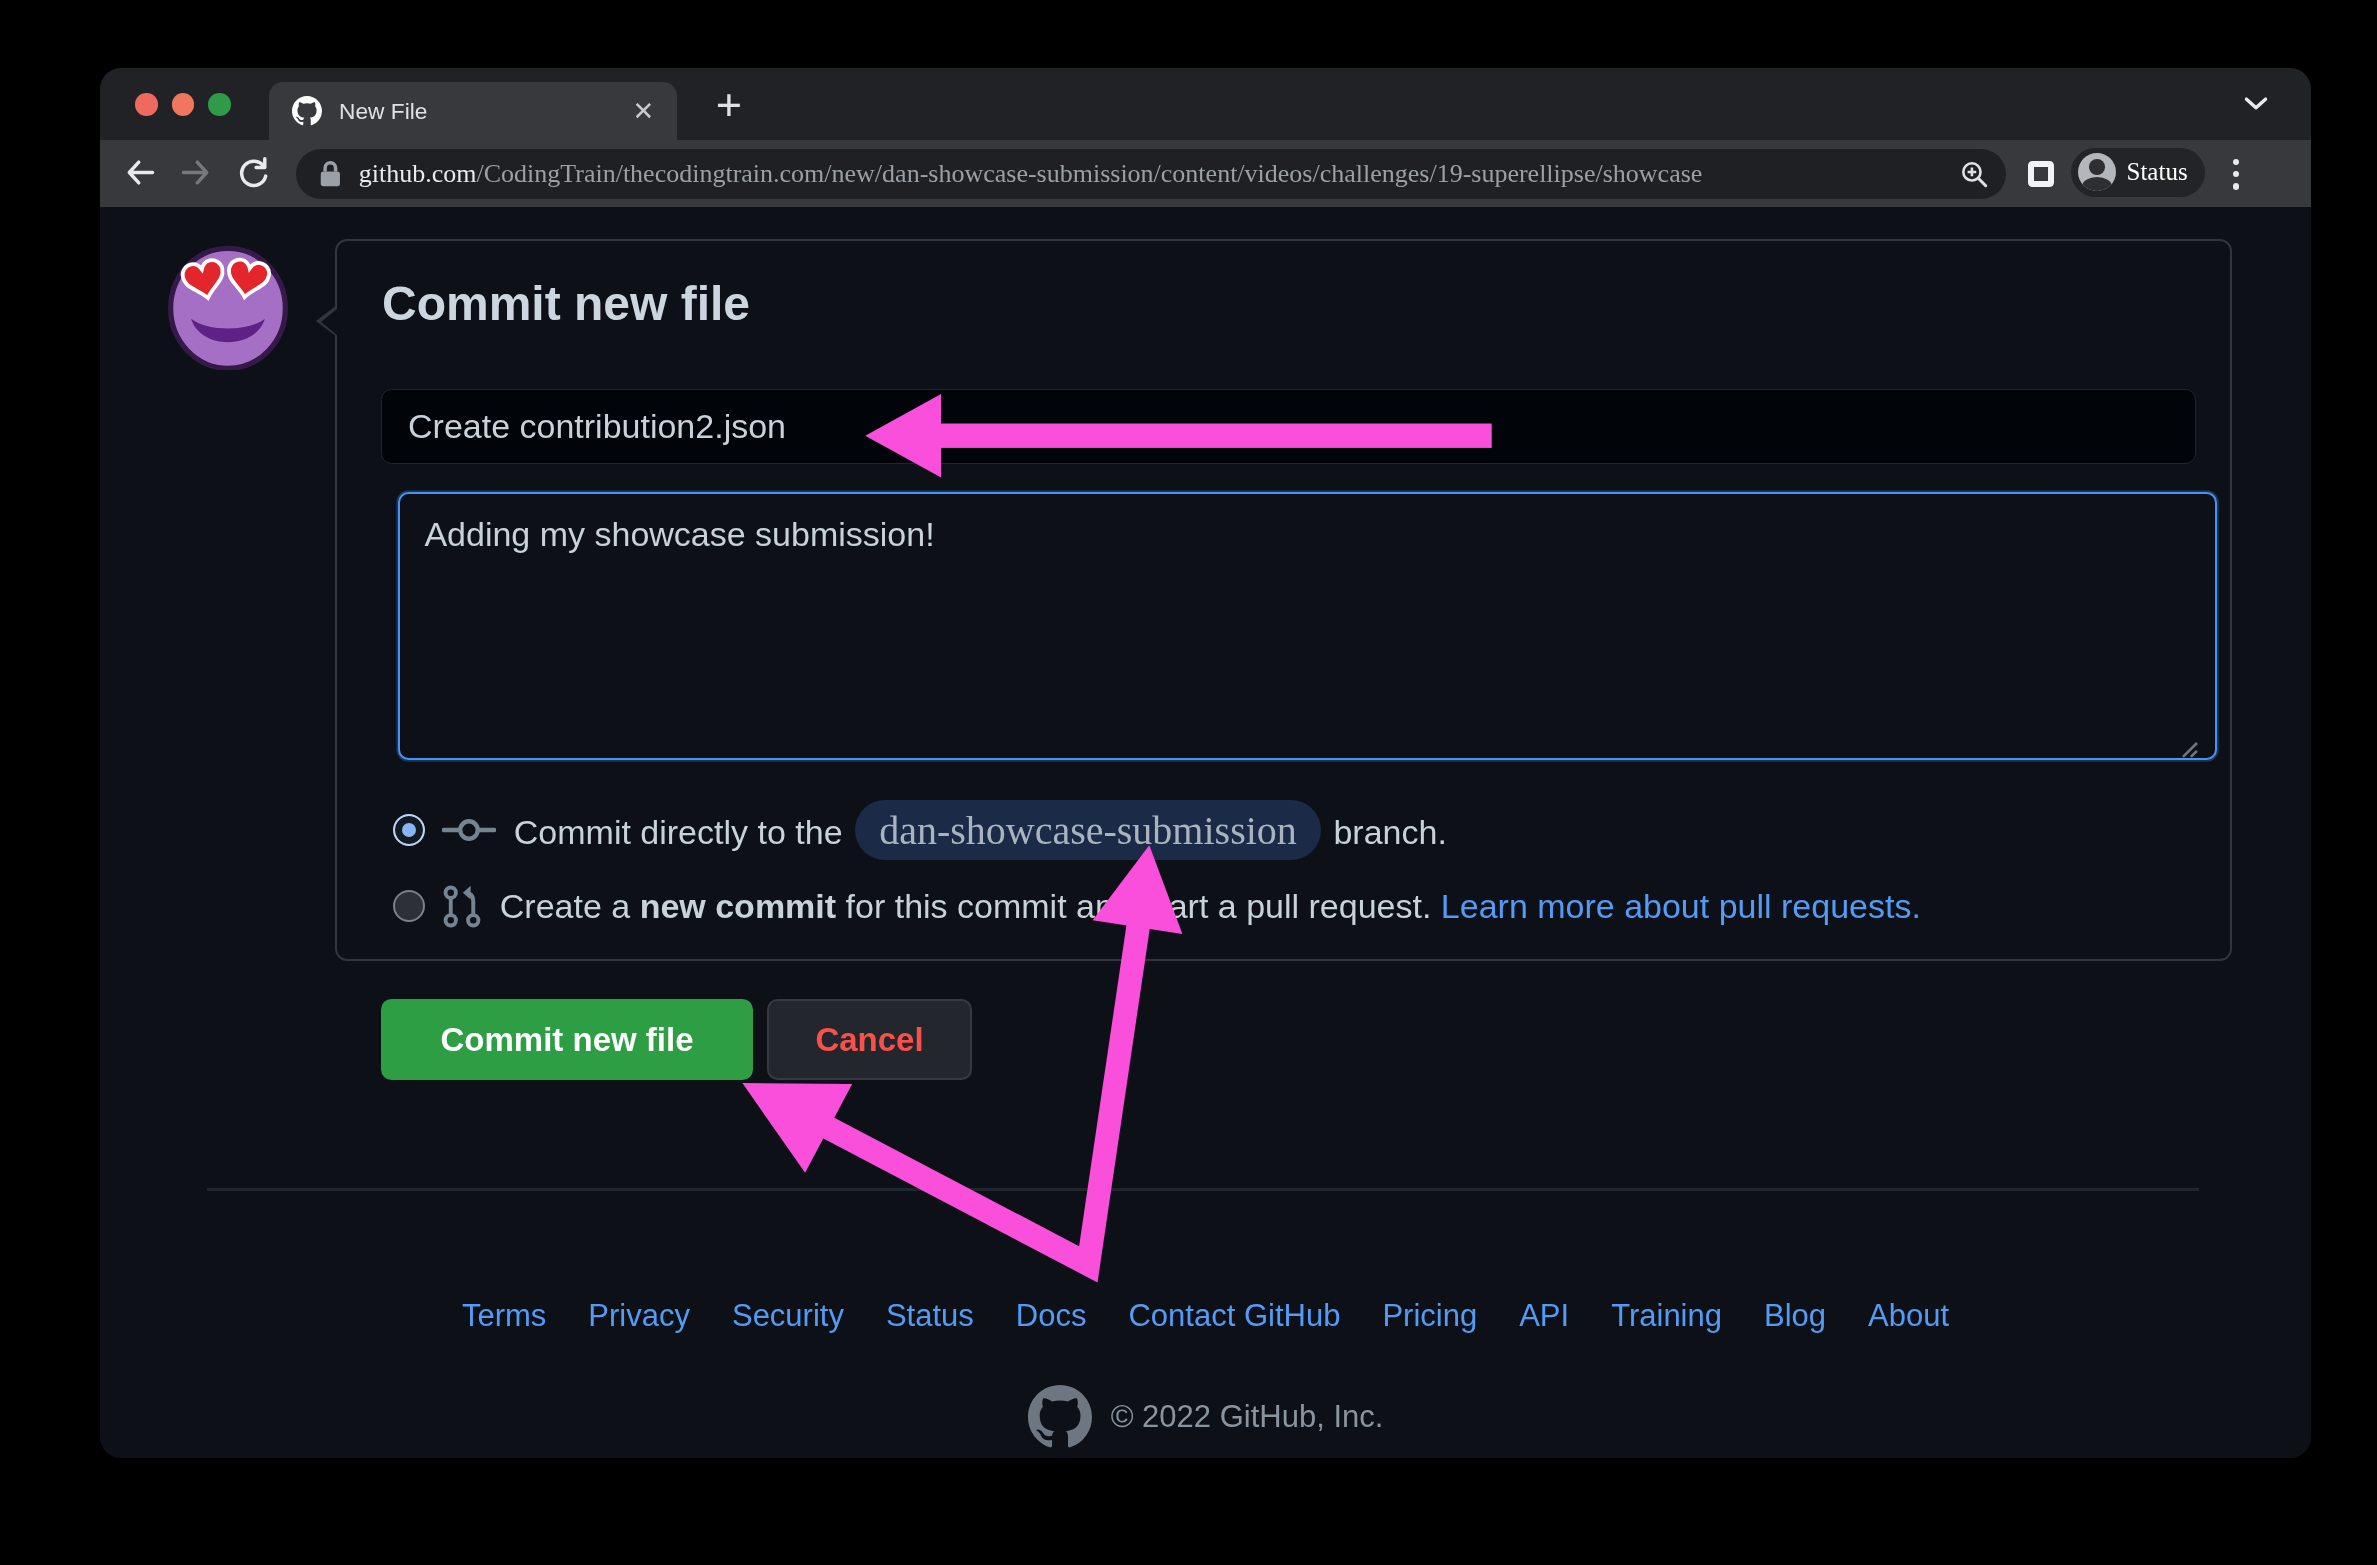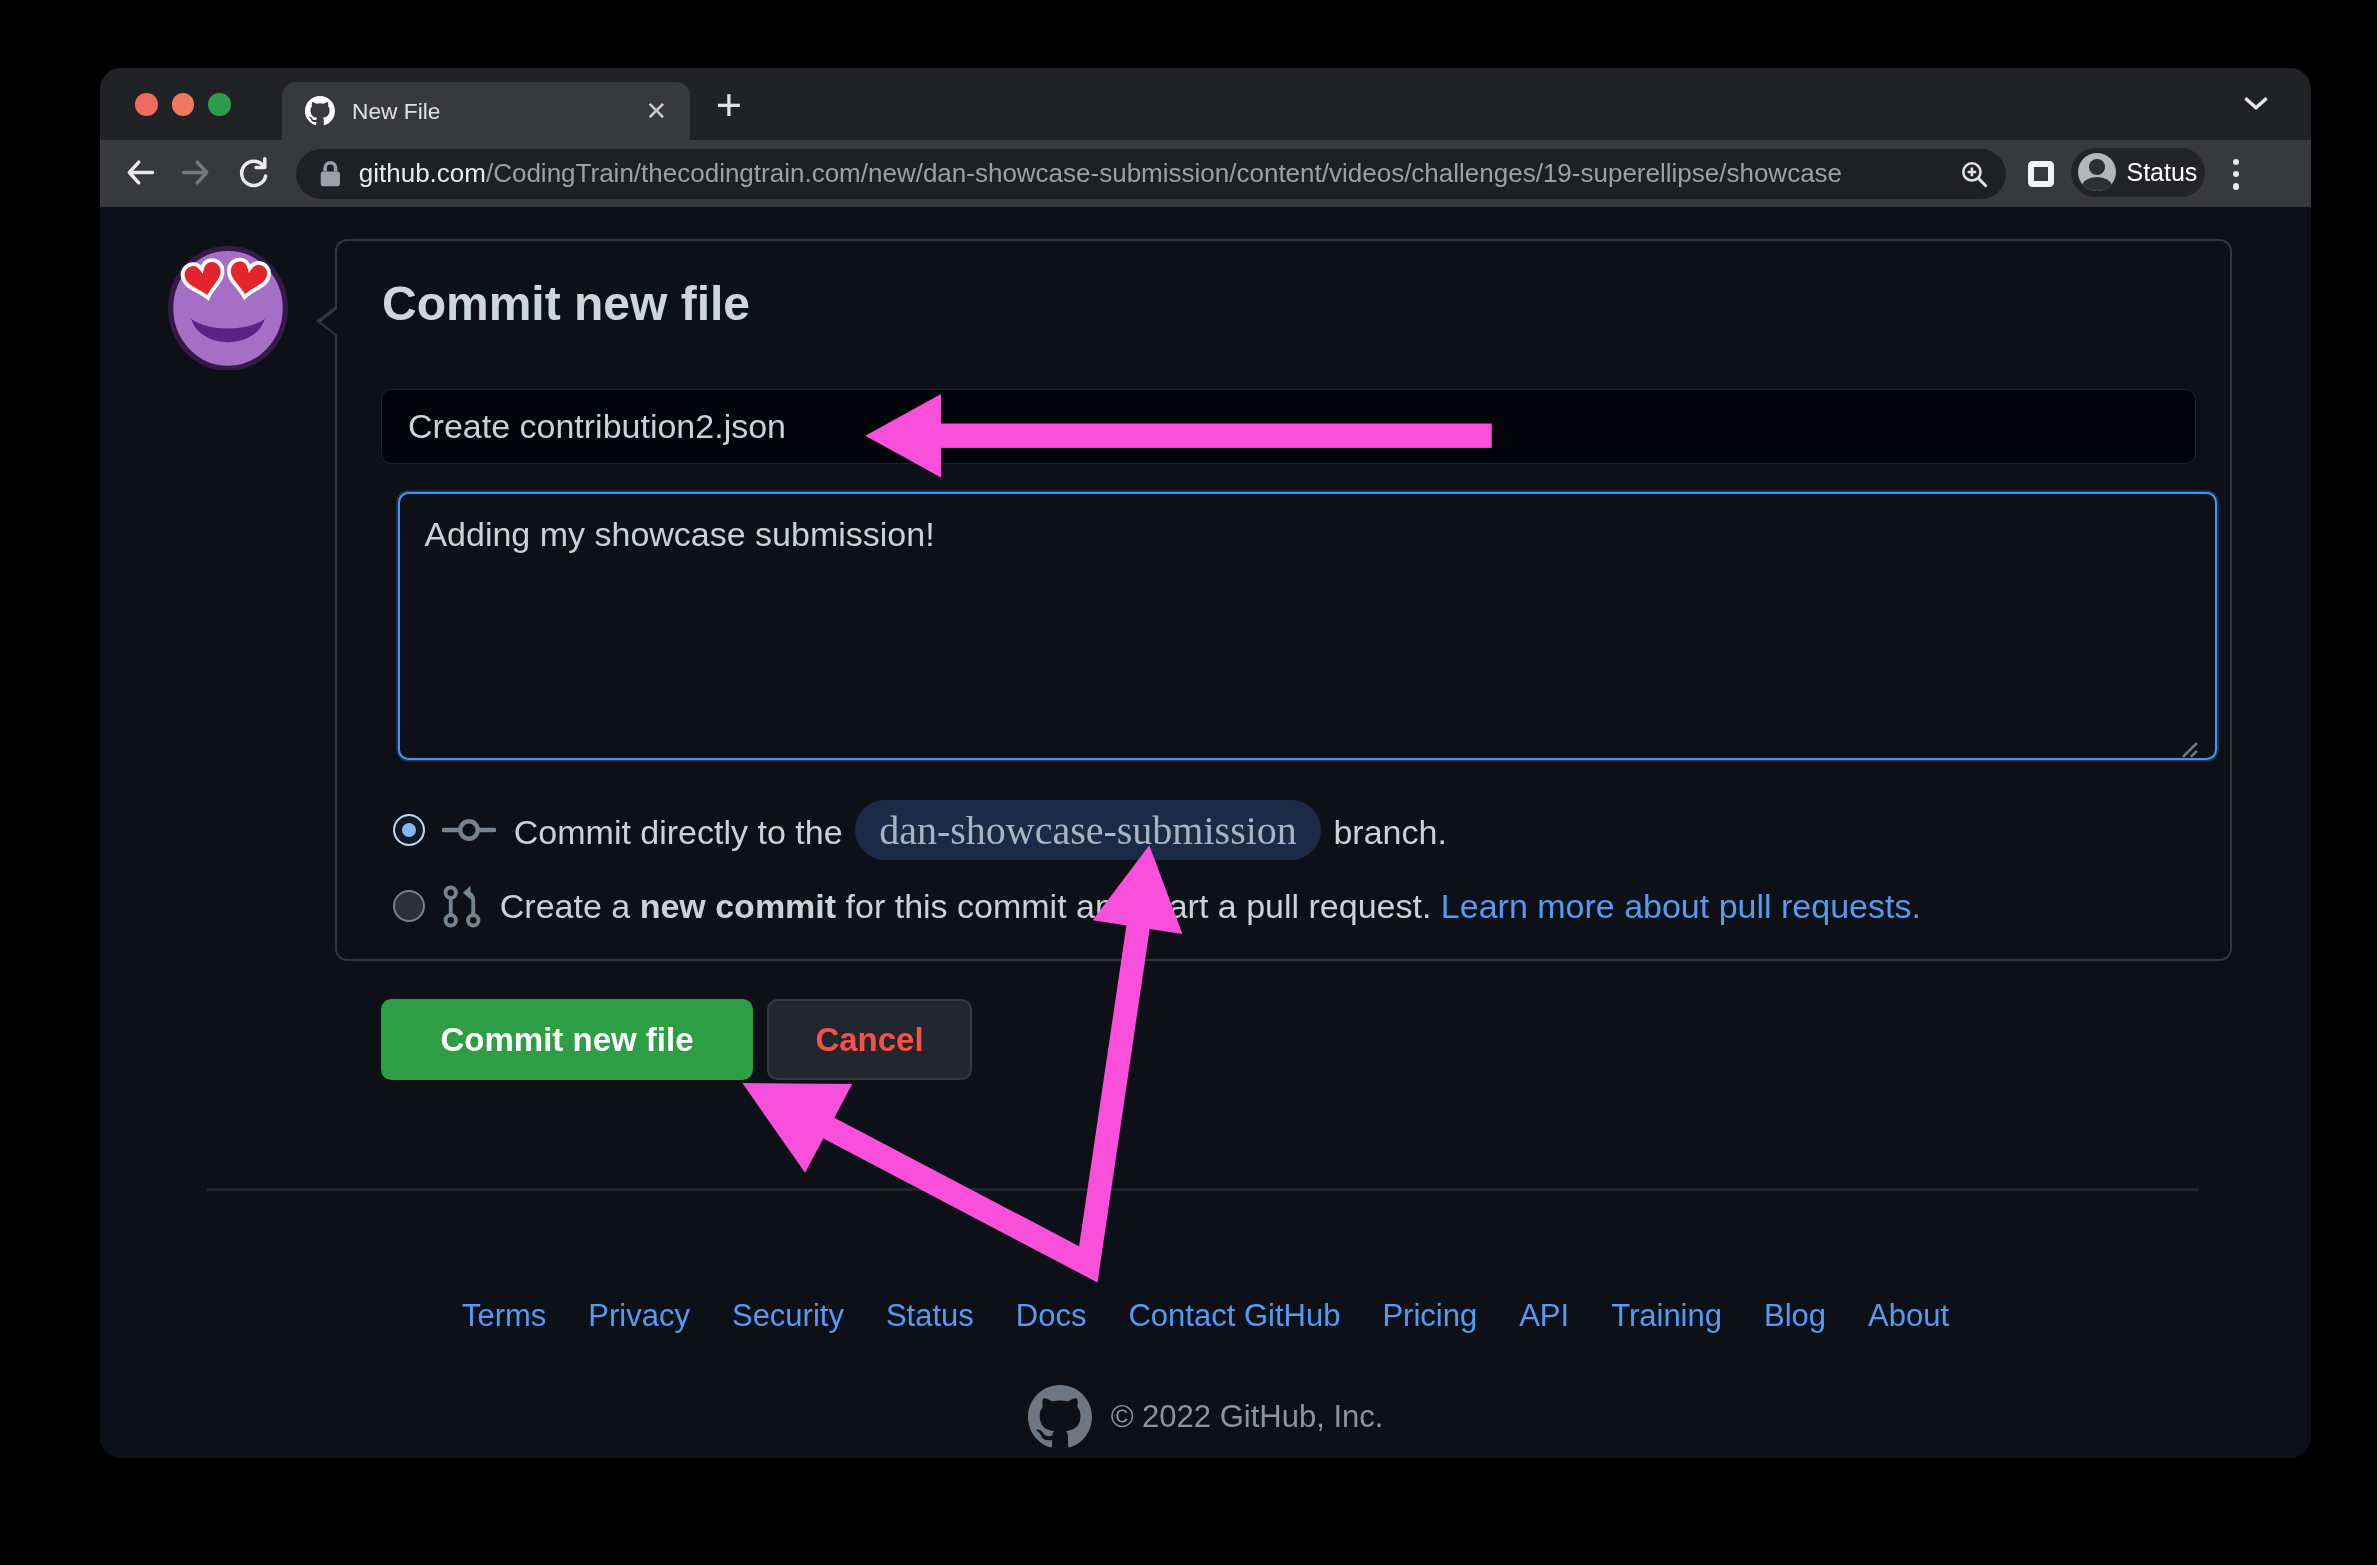--- a/index.html
+++ b/index.html
@@ -5,28 +5,28 @@
   html,body{margin:0;padding:0;background:#000;}
   .stage{position:relative;width:2377px;height:1565px;background:#000;overflow:hidden;
          font-family:"Liberation Sans",sans-serif;}
   .window{position:absolute;left:100px;top:68px;width:2211px;height:1390px;border-radius:21px;
           overflow:hidden;background:#0d1117;}
   
   .tabstrip{position:relative;height:72px;background:#212226;}
   .traffic{position:absolute;left:35px;top:25px;display:flex;gap:14px;}
   .tl{width:22.7px;height:22.7px;border-radius:50%;}
   .tl.red{background:#ee6a5f;} .tl.yellow{background:#f0765f;} .tl.green{background:#2f9a48;}
-  .tab{position:absolute;left:182px;top:14px;width:408px;height:58px;background:#38393d;
+  .tab{position:absolute;left:169px;top:14px;width:408px;height:58px;background:#38393d;
        border-radius:14px 14px 0 0;display:flex;align-items:center;padding:0 22.7px;gap:17.4px;box-sizing:border-box;}
   .tab-title{flex:1;font-size:22.7px;color:#dfe1e5;white-space:nowrap;}
   .tab-close{font-size:26px;color:#c8cacd;line-height:1;}
   .newtab{position:absolute;left:607px;top:12.2px;width:44px;height:49px;color:#dfe1e5;font-size:45px;
           font-weight:300;display:flex;align-items:center;justify-content:center;}
   .strip-chevron{position:absolute;right:40px;top:26px;}
-  .toolbar{position:relative;height:67px;background:#38393d;}
+  .toolbar{position:relative;height:67px;background:#38393d;font-family:Liberation Serif, serif;}
   .navbtn{position:absolute;top:17.4px;}
   .urlpill{position:absolute;left:196px;top:8.7px;width:1710px;height:50px;border-radius:25px;
            background:#1f2023;display:flex;align-items:center;padding:0 22.7px;box-sizing:border-box;gap:17.4px;}
   .url{font-size:26px;white-space:nowrap;overflow:hidden;}
   .url .domain{color:#e8eaed;} .url .path{color:#9aa0a6;}
   .url-zoom{position:absolute;right:15.7px;top:10.5px;}
   .sidepanel{position:absolute;left:1928px;top:21px;width:26px;height:26px;border:6.1px solid #f1f3f4;
              border-radius:4.4px;box-sizing:border-box;}
   .guest{position:absolute;left:1971px;top:7.8px;width:134px;height:49px;border-radius:24.4px;background:#232427;
          display:flex;align-items:center;gap:10.5px;padding:0 7px;box-sizing:border-box;}

